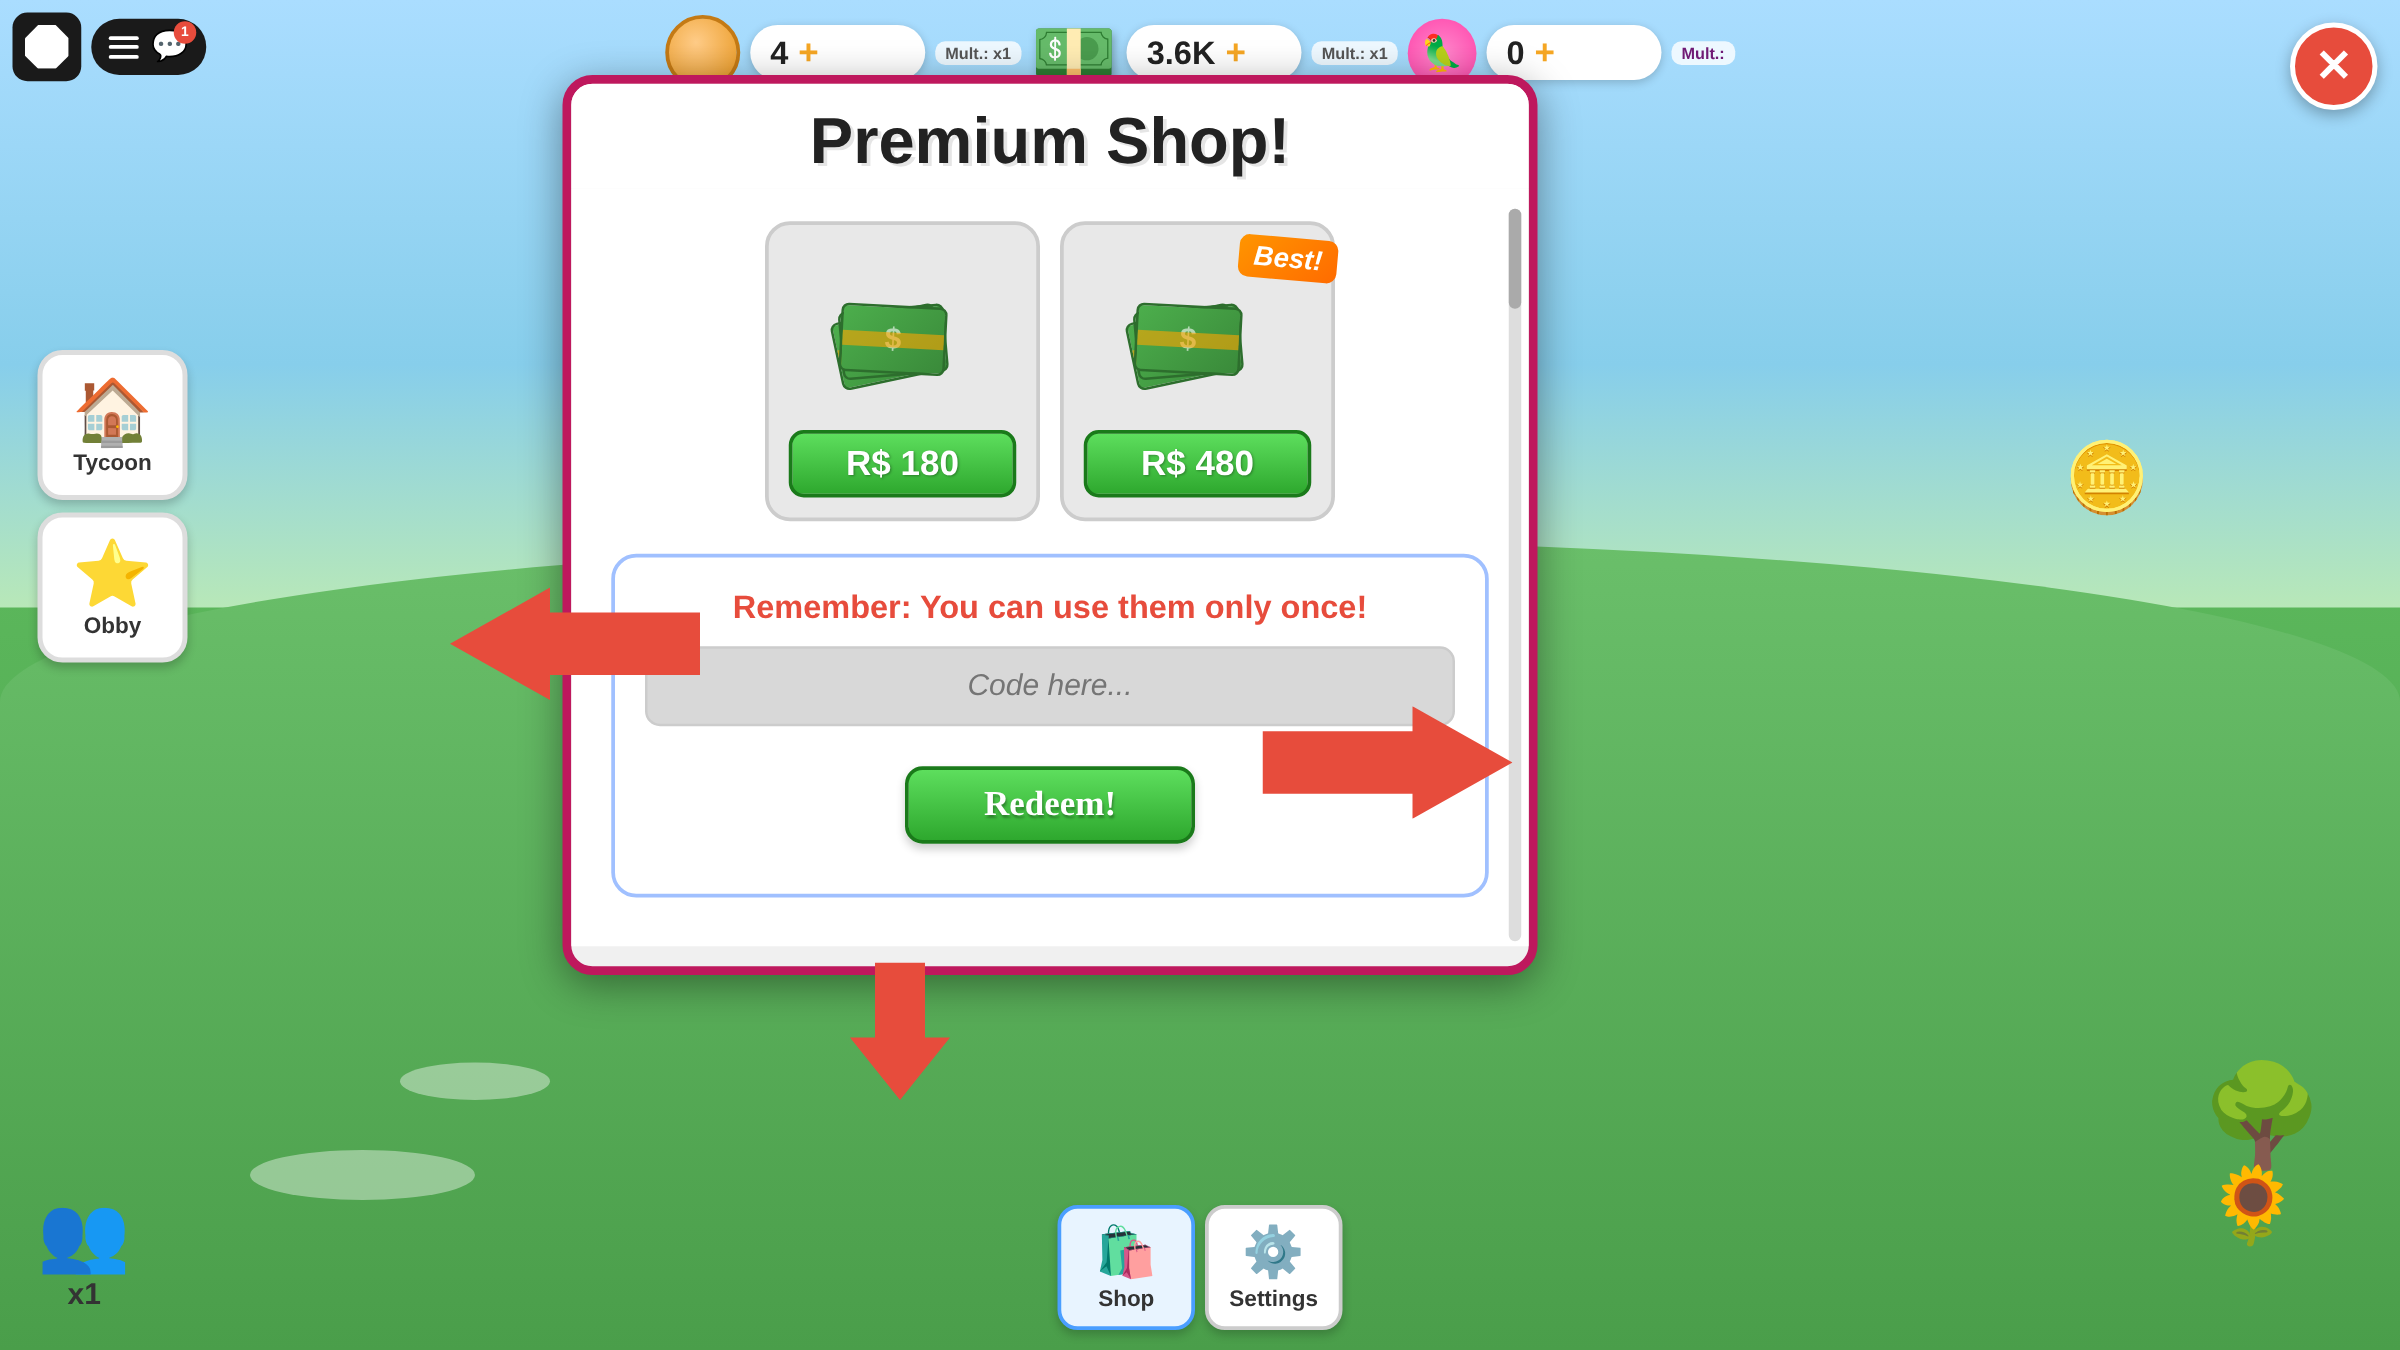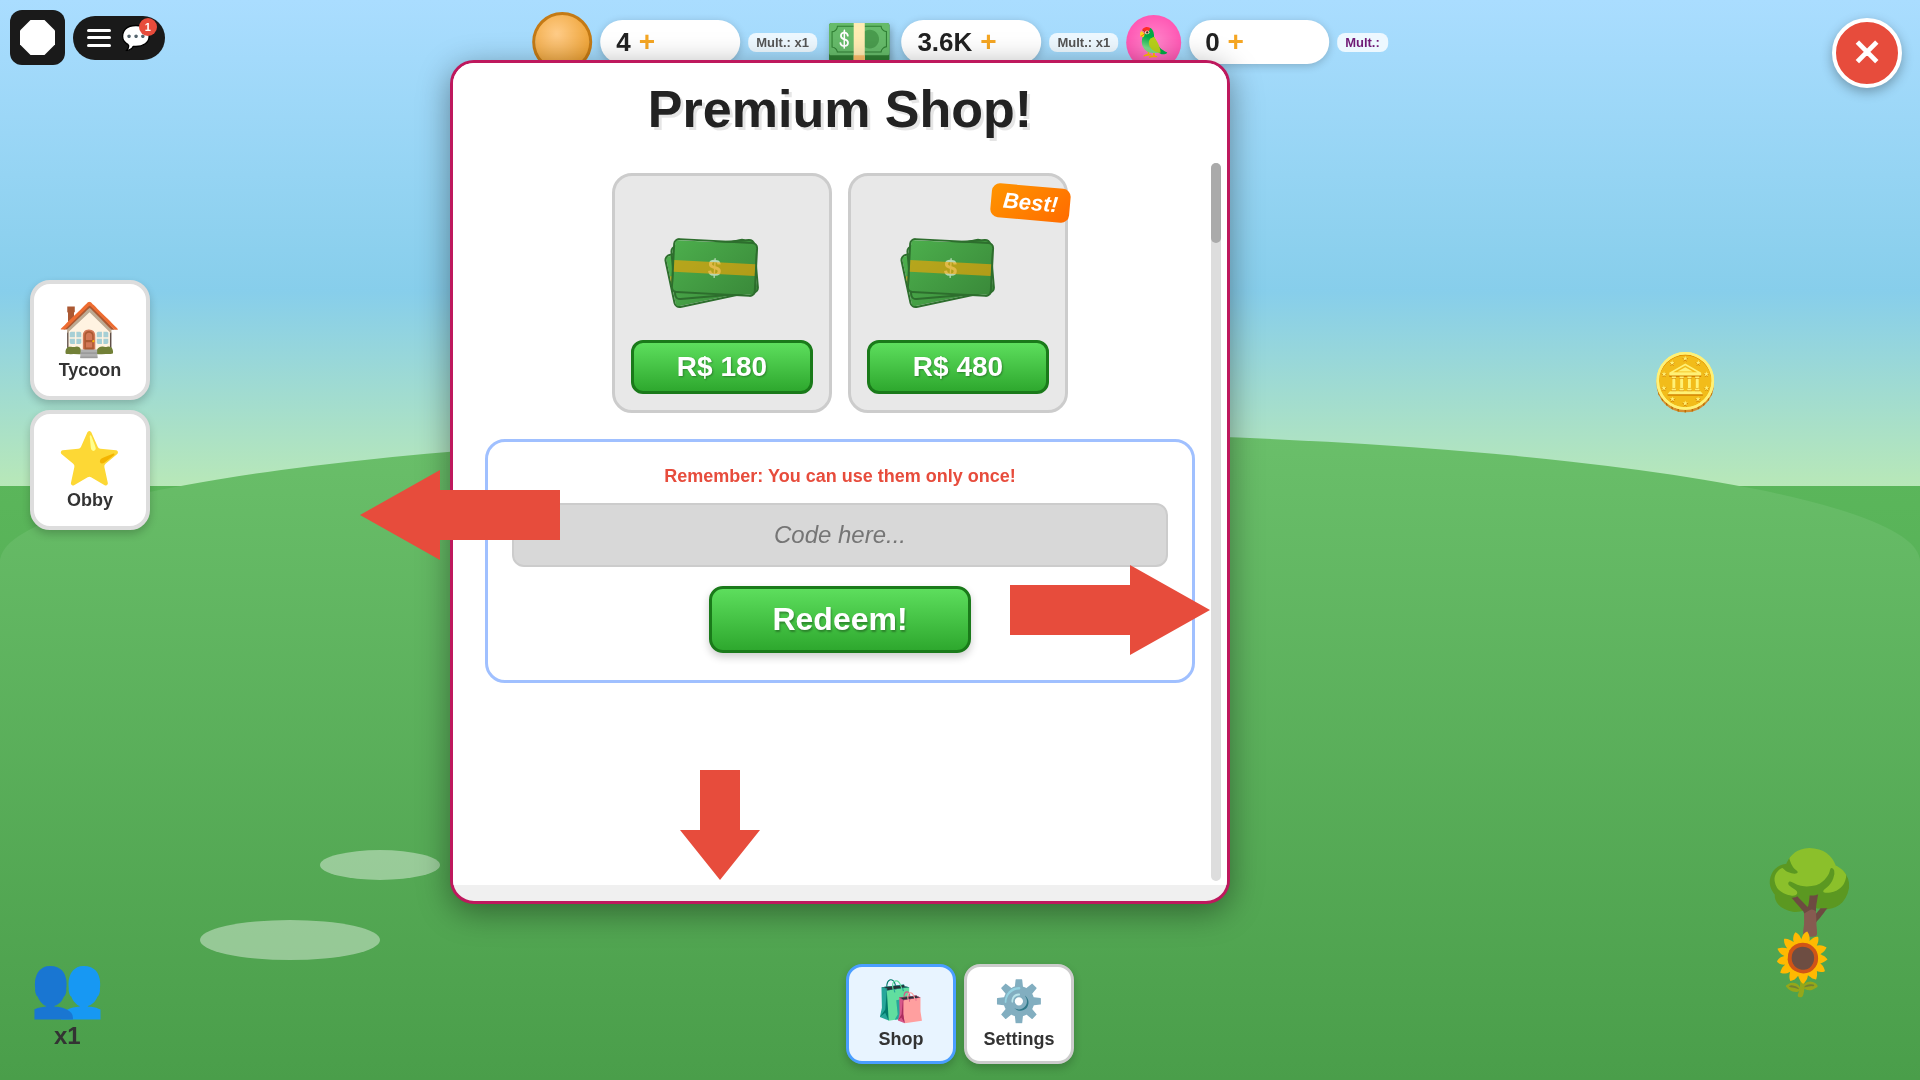--- a/index.html
+++ b/index.html
@@ -204,24 +204,24 @@
       font-weight: 900;
       color: #333;
     }
 
     
     .shop-modal {
       position: absolute;
       left: 450px;
       top: 60px;
       width: 780px;
-      height: 844px;
+      height: 720px;
       background: #f0f0f0;
       border-radius: 24px;
-      border: 3px solid #be185d;
+      border: 7px solid #be185d;
       z-index: 300;
       overflow: hidden;
       box-shadow: 0 8px 32px rgba(0,0,0,0.4);
     }
 
     .shop-modal-header {
       text-align: center;
       padding: 16px 0 8px;
       background: white;
     }
@@ -307,21 +307,21 @@
 
     .codes-title {
       font-size: 42px;
       font-weight: 900;
       color: #222;
       text-align: center;
       margin-bottom: 12px;
     }
 
     .codes-warning {
-      font-size: 18px;
+      font-size: 26px;
       font-weight: 900;
       color: #e74c3c;
       text-align: center;
       margin-bottom: 16px;
     }
 
     .code-input {
       width: 100%;
       padding: 16px 24px;
       font-size: 24px;
@@ -330,31 +330,32 @@
       background: #d8d8d8;
       color: #888;
       outline: none;
       text-align: center;
       font-style: italic;
       margin-bottom: 16px;
     }
 
     .redeem-btn {
       display: block;
-      margin: 3px auto;
+      margin: 16px auto;
       background: linear-gradient(180deg, #5dde5d, #2ea82e);
       border: 3px solid #1a7a1a;
       border-radius: 14px;
       color: white;
-      font-size: 32px;
+      font-size: 28px;
       font-weight: 900;
       padding: 12px 60px;
       cursor: pointer;
       text-shadow: 1px 2px 2px rgba(0,0,0,0.3);
       box-shadow: 0 4px 8px rgba(0,0,0,0.2);
+      font-family: Liberation Serif, serif;
     }
 
     
     .close-btn {
       position: absolute;
       top: 18px;
       right: 18px;
       width: 70px;
       height: 70px;
       background: #e74c3c;

